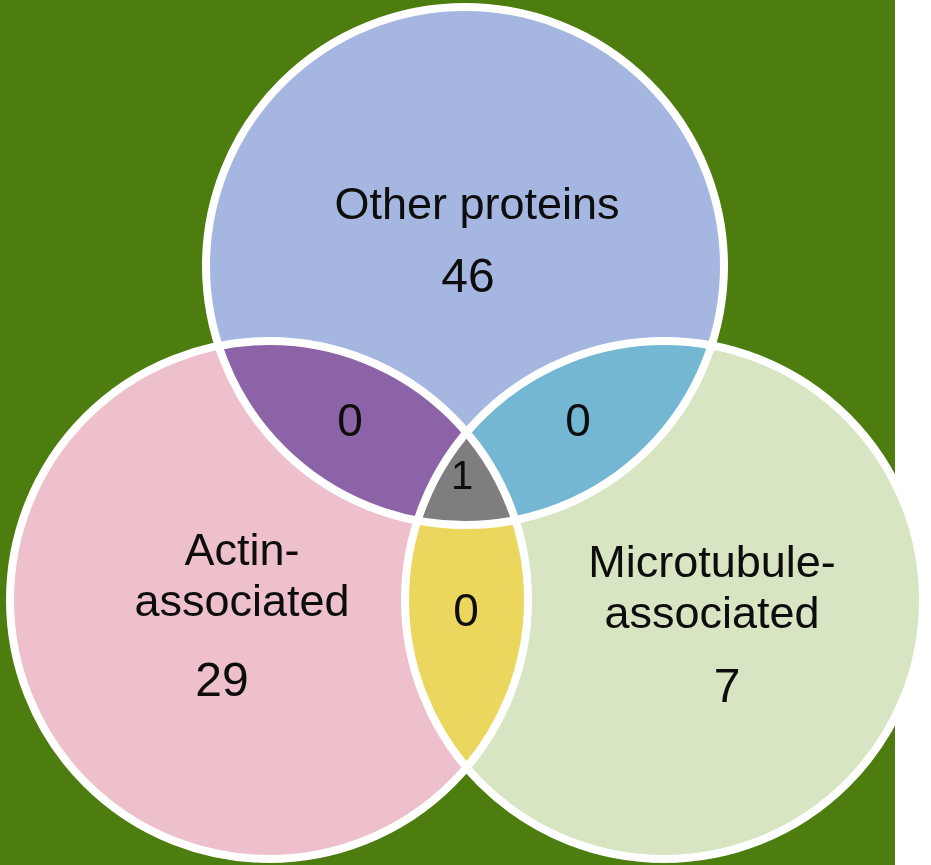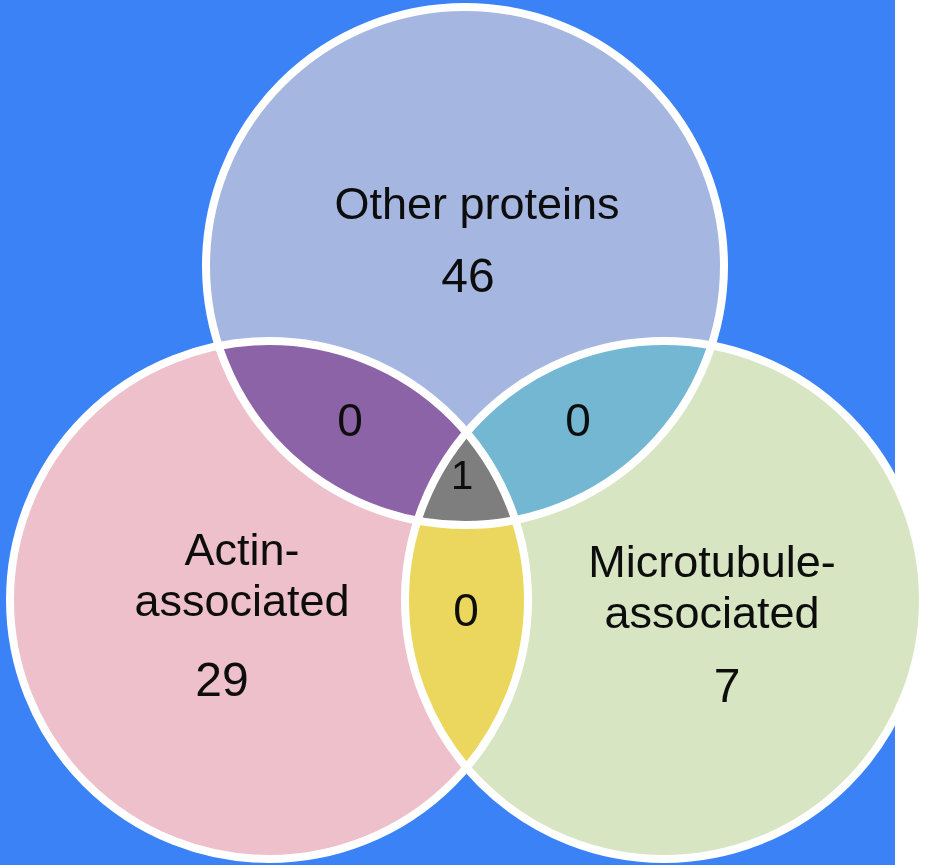--- a/index.html
+++ b/index.html
@@ -11,21 +11,21 @@
   body {
     width: 931px;
     height: 865px;
     font-family: "Liberation Sans", sans-serif;
     overflow: hidden;
   }
   #venn-figure {
     position: relative;
     width: 895px;
     height: 865px;
-    background: #3b82f6;
+    background: #4d7c0f;
   }
   #venn-svg {
     position: absolute;
     top: 0;
     left: 0;
     width: 931px;
     height: 865px;
     display: block;
   }
   .venn-label {

